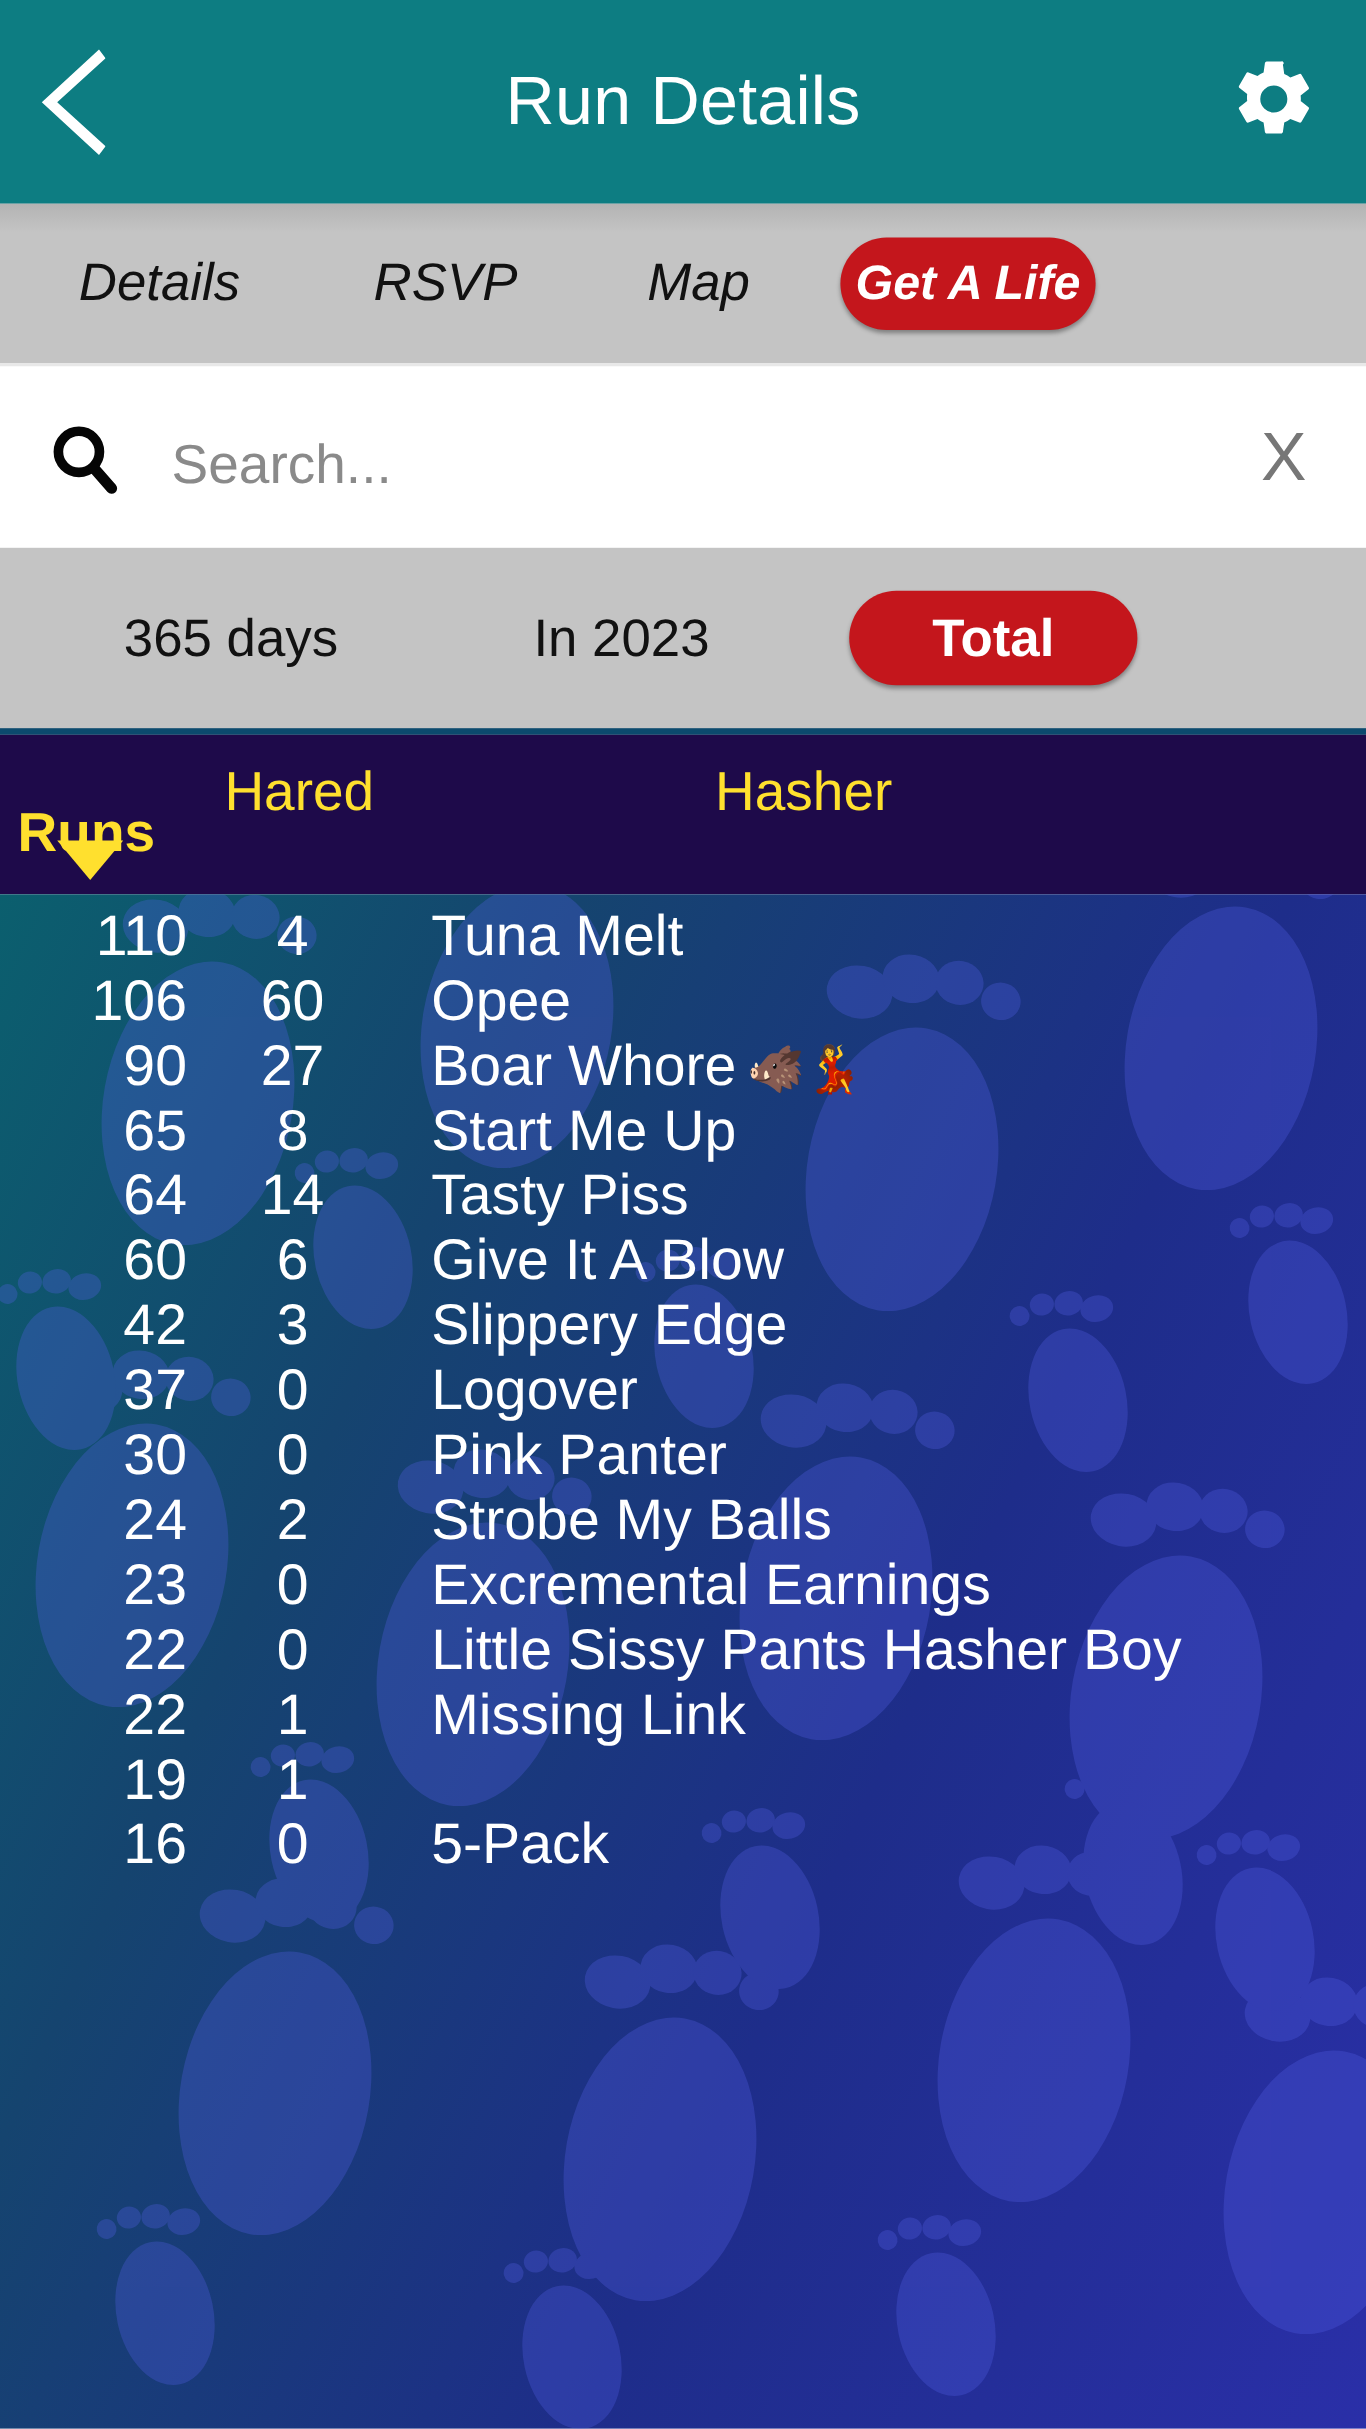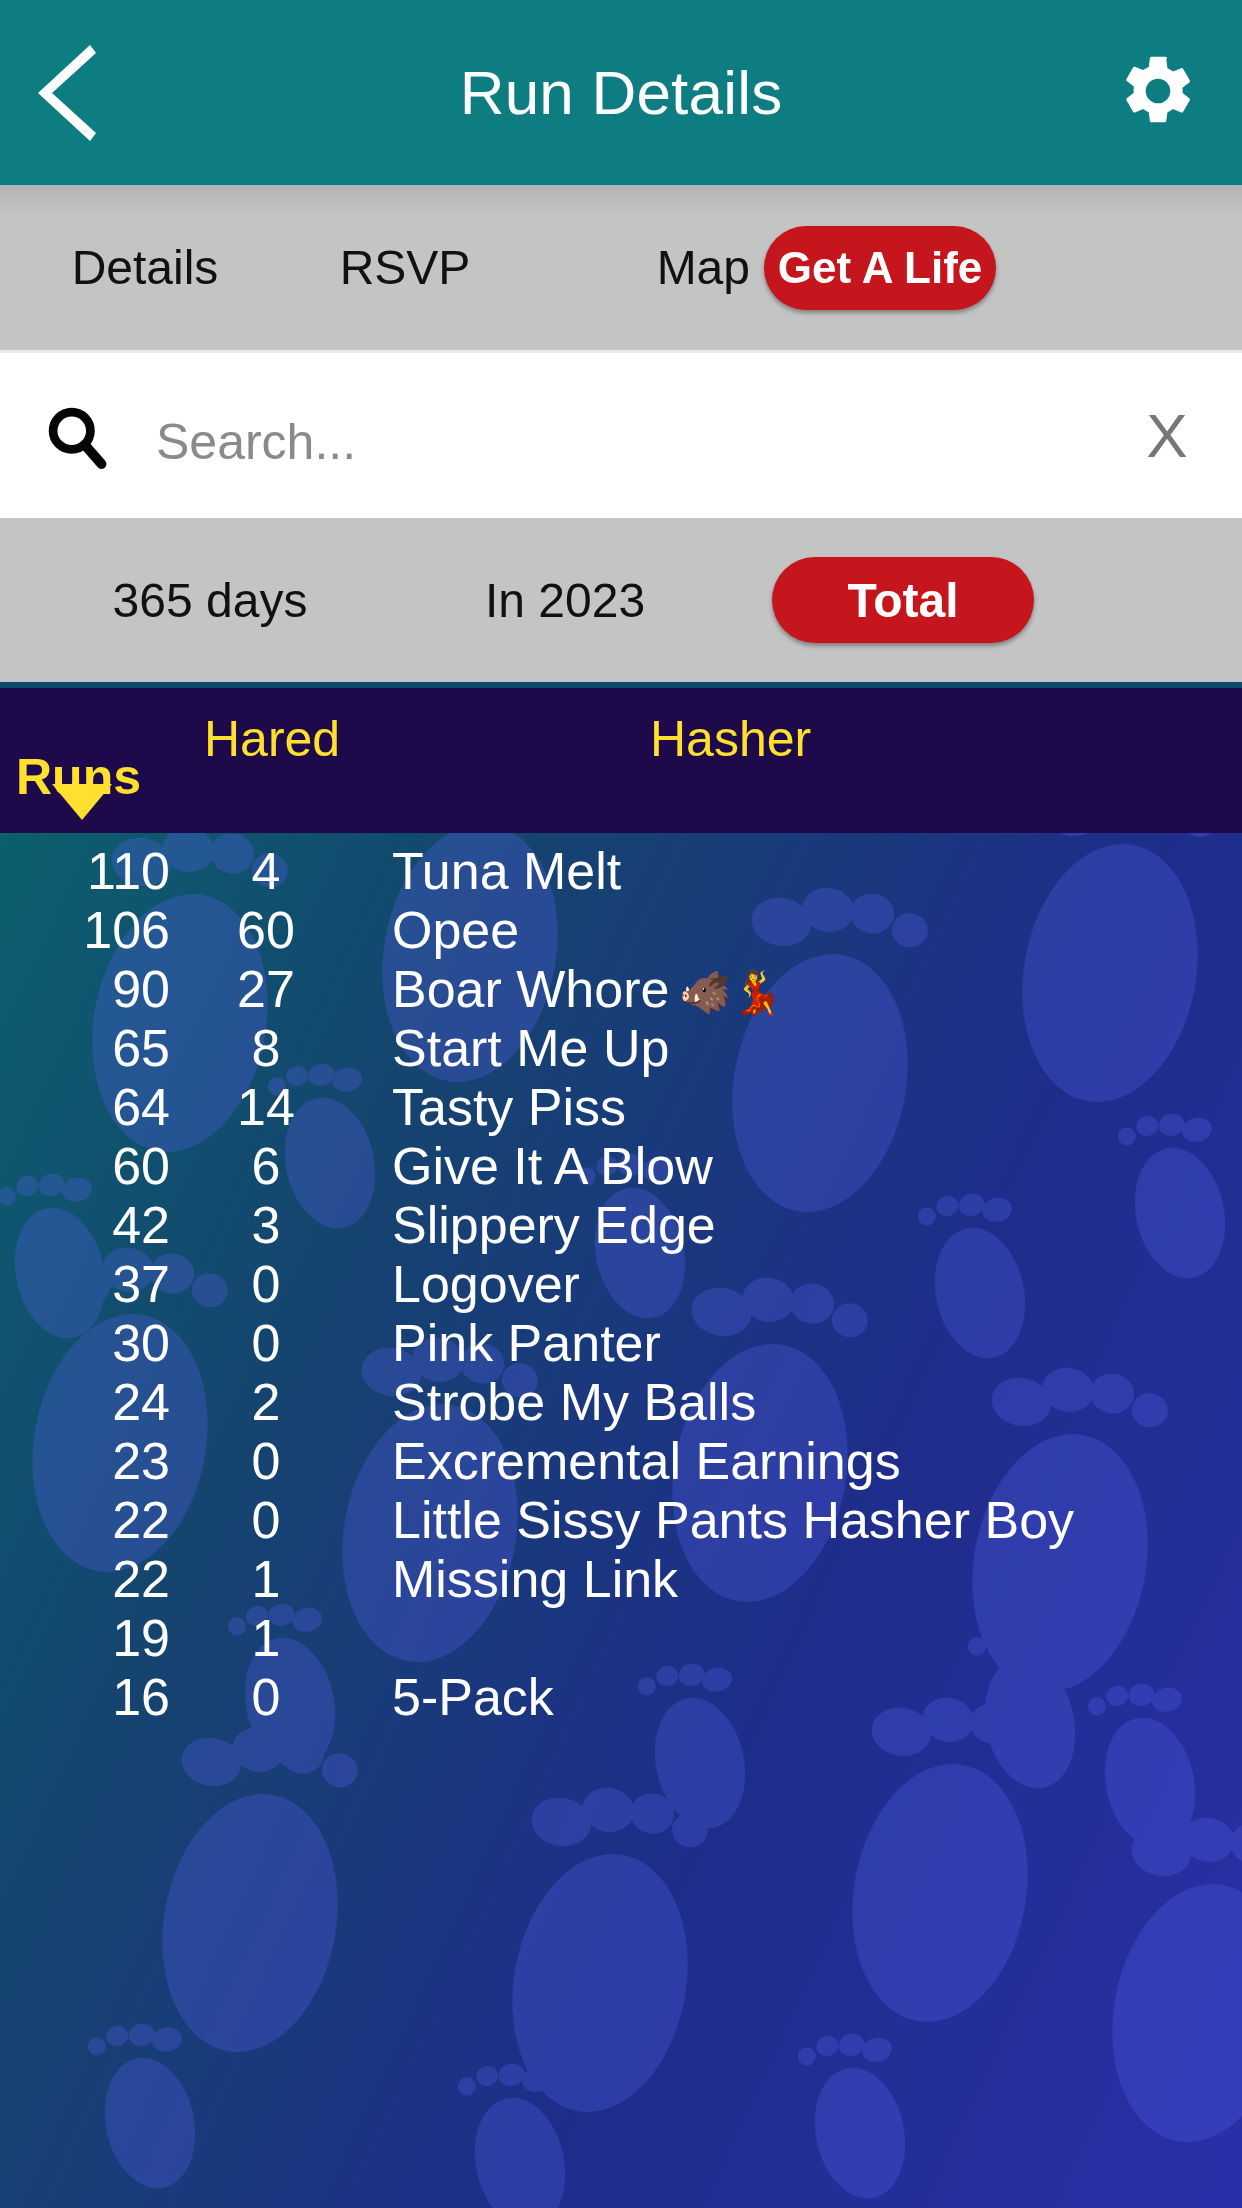--- a/index.html
+++ b/index.html
@@ -21,32 +21,33 @@
   .back-btn svg { display: block; }
   .appbar-title {
     position: absolute; left: 0; right: 0; text-align: center;
     color: #ffffff; font-size: 62px; font-weight: 400; letter-spacing: .2px;
     pointer-events: none;
   }
   .gear-btn { margin-left: auto; width: 100px; height: 100px; display: flex; align-items: center; justify-content: center; cursor: pointer; z-index:2; }
 
   
   .tabbar {
-    height: 168px; background: #c0c0c0;
+    height: 148px; background: #c0c0c0;
     display: flex; align-items: center; flex: 0 0 auto;
     border-bottom: 3px solid #e8e8e8;
     background-image: linear-gradient(180deg,#b3b3b3 0%, #c4c4c4 18%, #c4c4c4 100%);
+    font-style: italic;
   }
   .tab {
     color: #111; font-size: 48px; text-align: center; cursor: pointer;
     flex: 0 0 auto;
   }
   .tab.t1 { width: 290px; }
   .tab.t2 { width: 230px; }
-  .tab.t3 { width: 230px; text-align: right; }
+  .tab.t3 { width: 230px; }
   .pill-red {
     background: #c4161c; color: #fff; font-weight: bold;
     border-radius: 60px; display: flex; align-items: center; justify-content: center;
     cursor: pointer; box-shadow: 0 3px 4px rgba(0,0,0,.35);
   }
   .tabbar .pill-red { width: 232px; height: 84px; font-size: 44px; margin-left: 14px; }
 
   
   .searchbar {
     height: 165px; background: #ffffff; display: flex; align-items: center;

